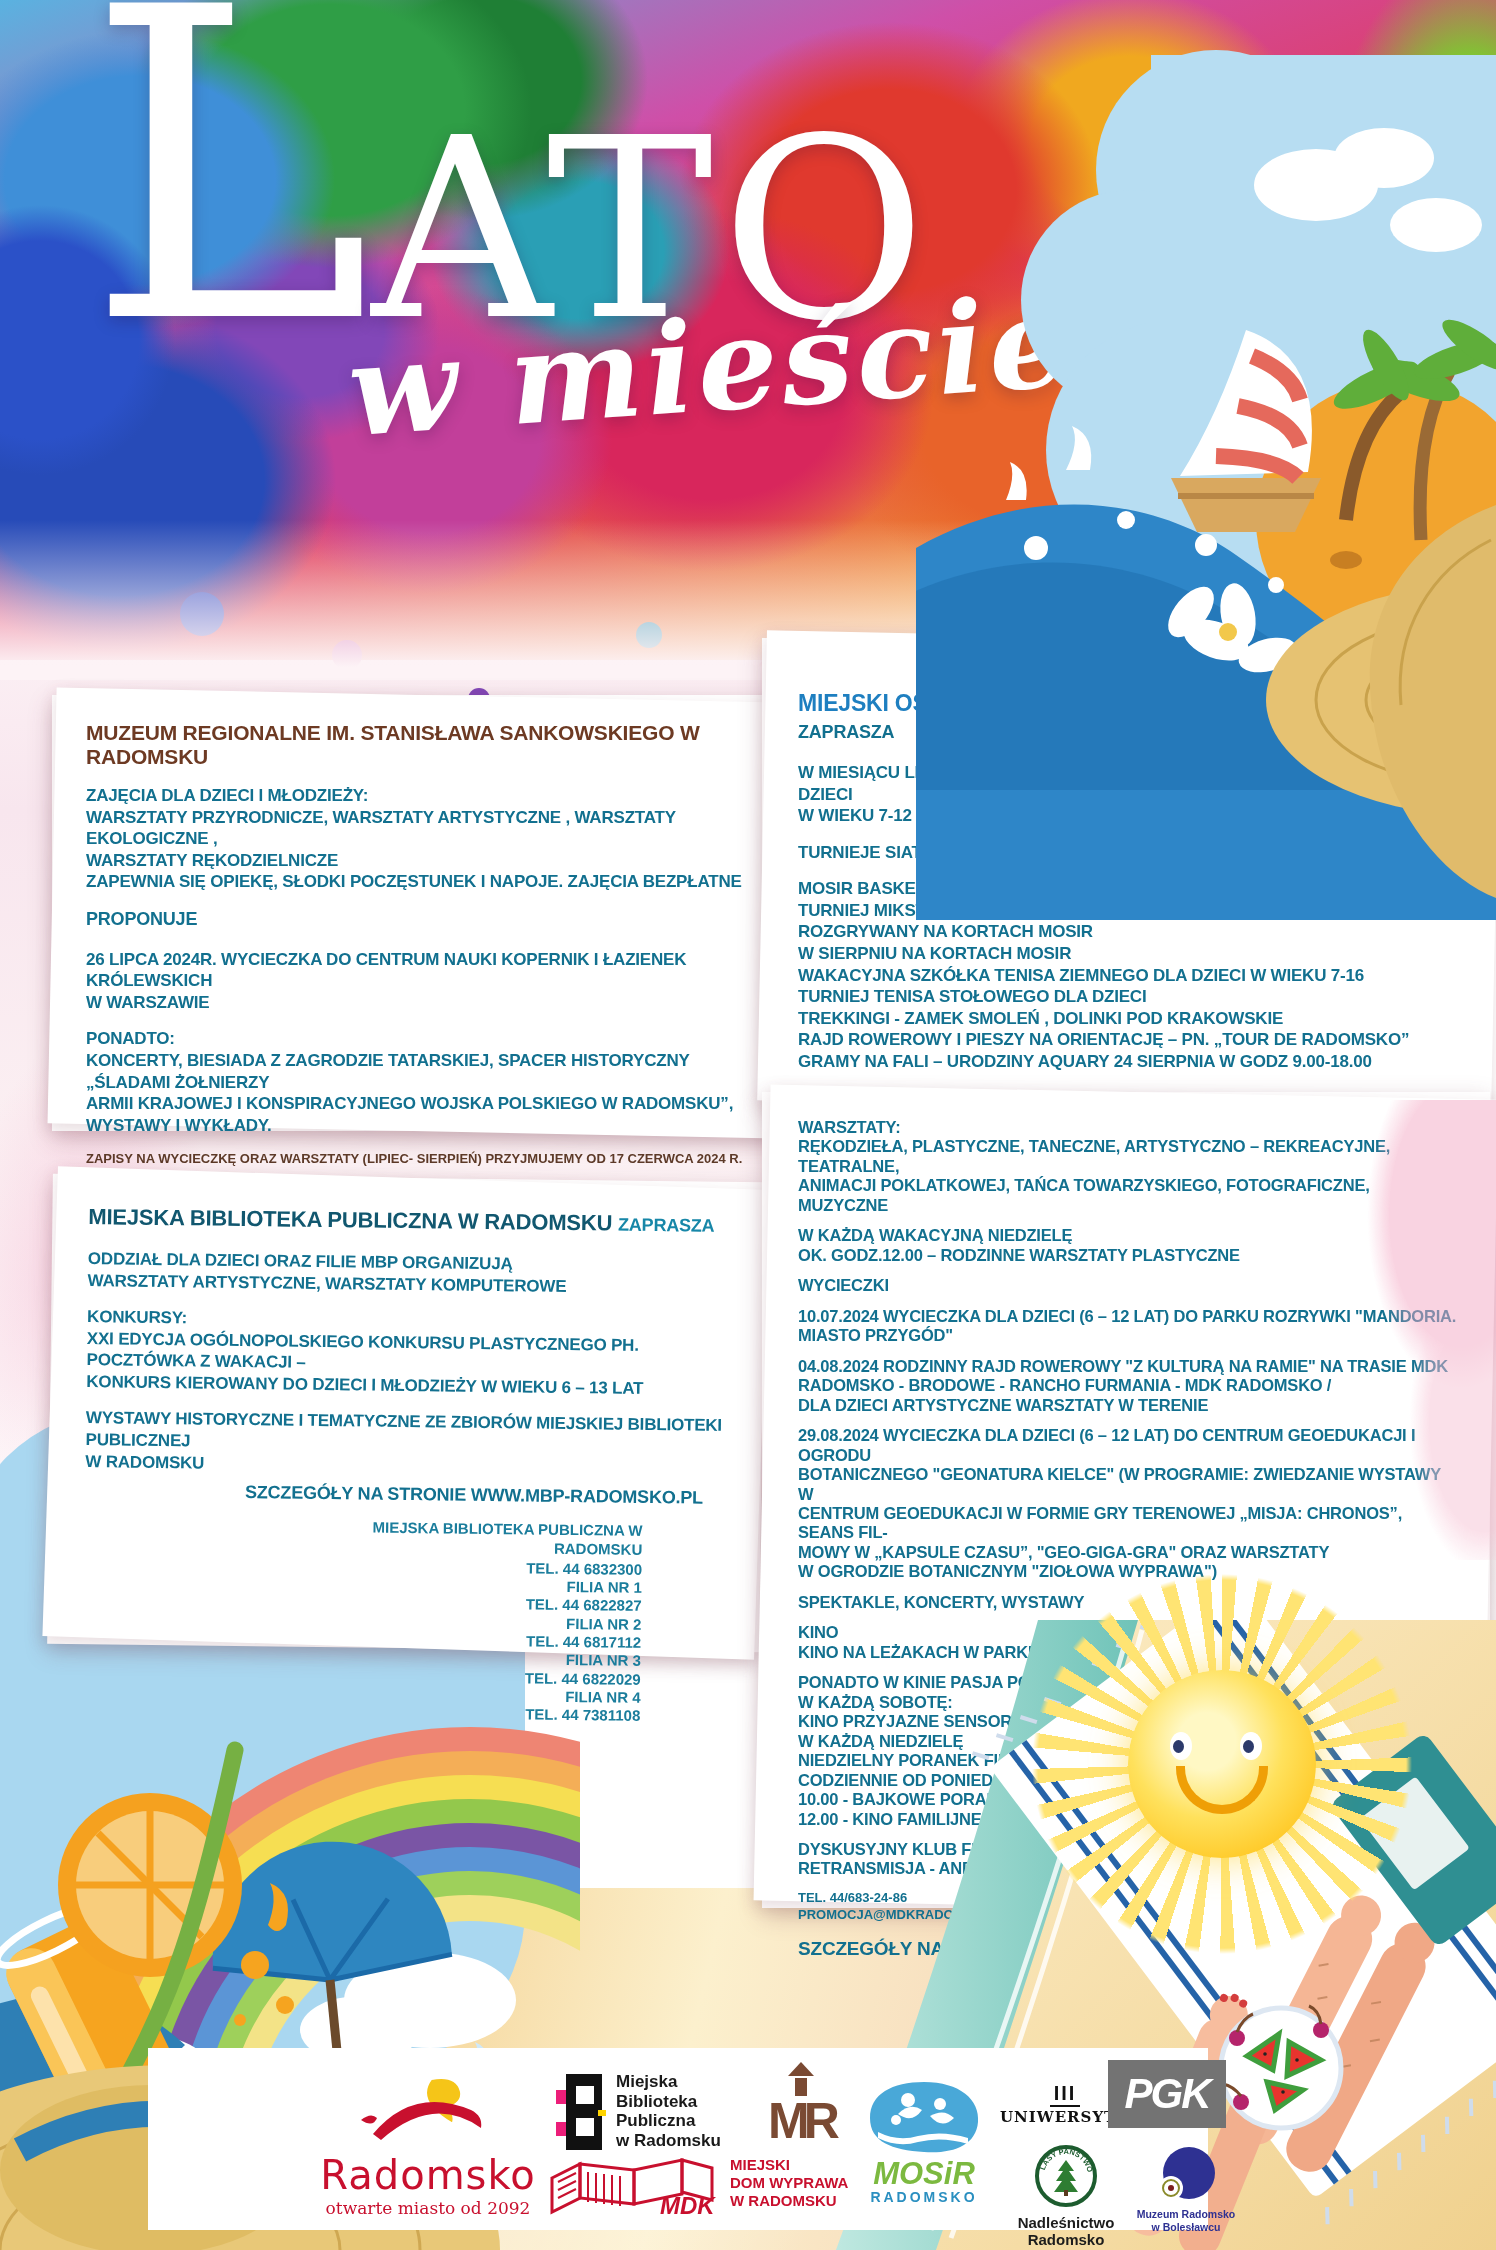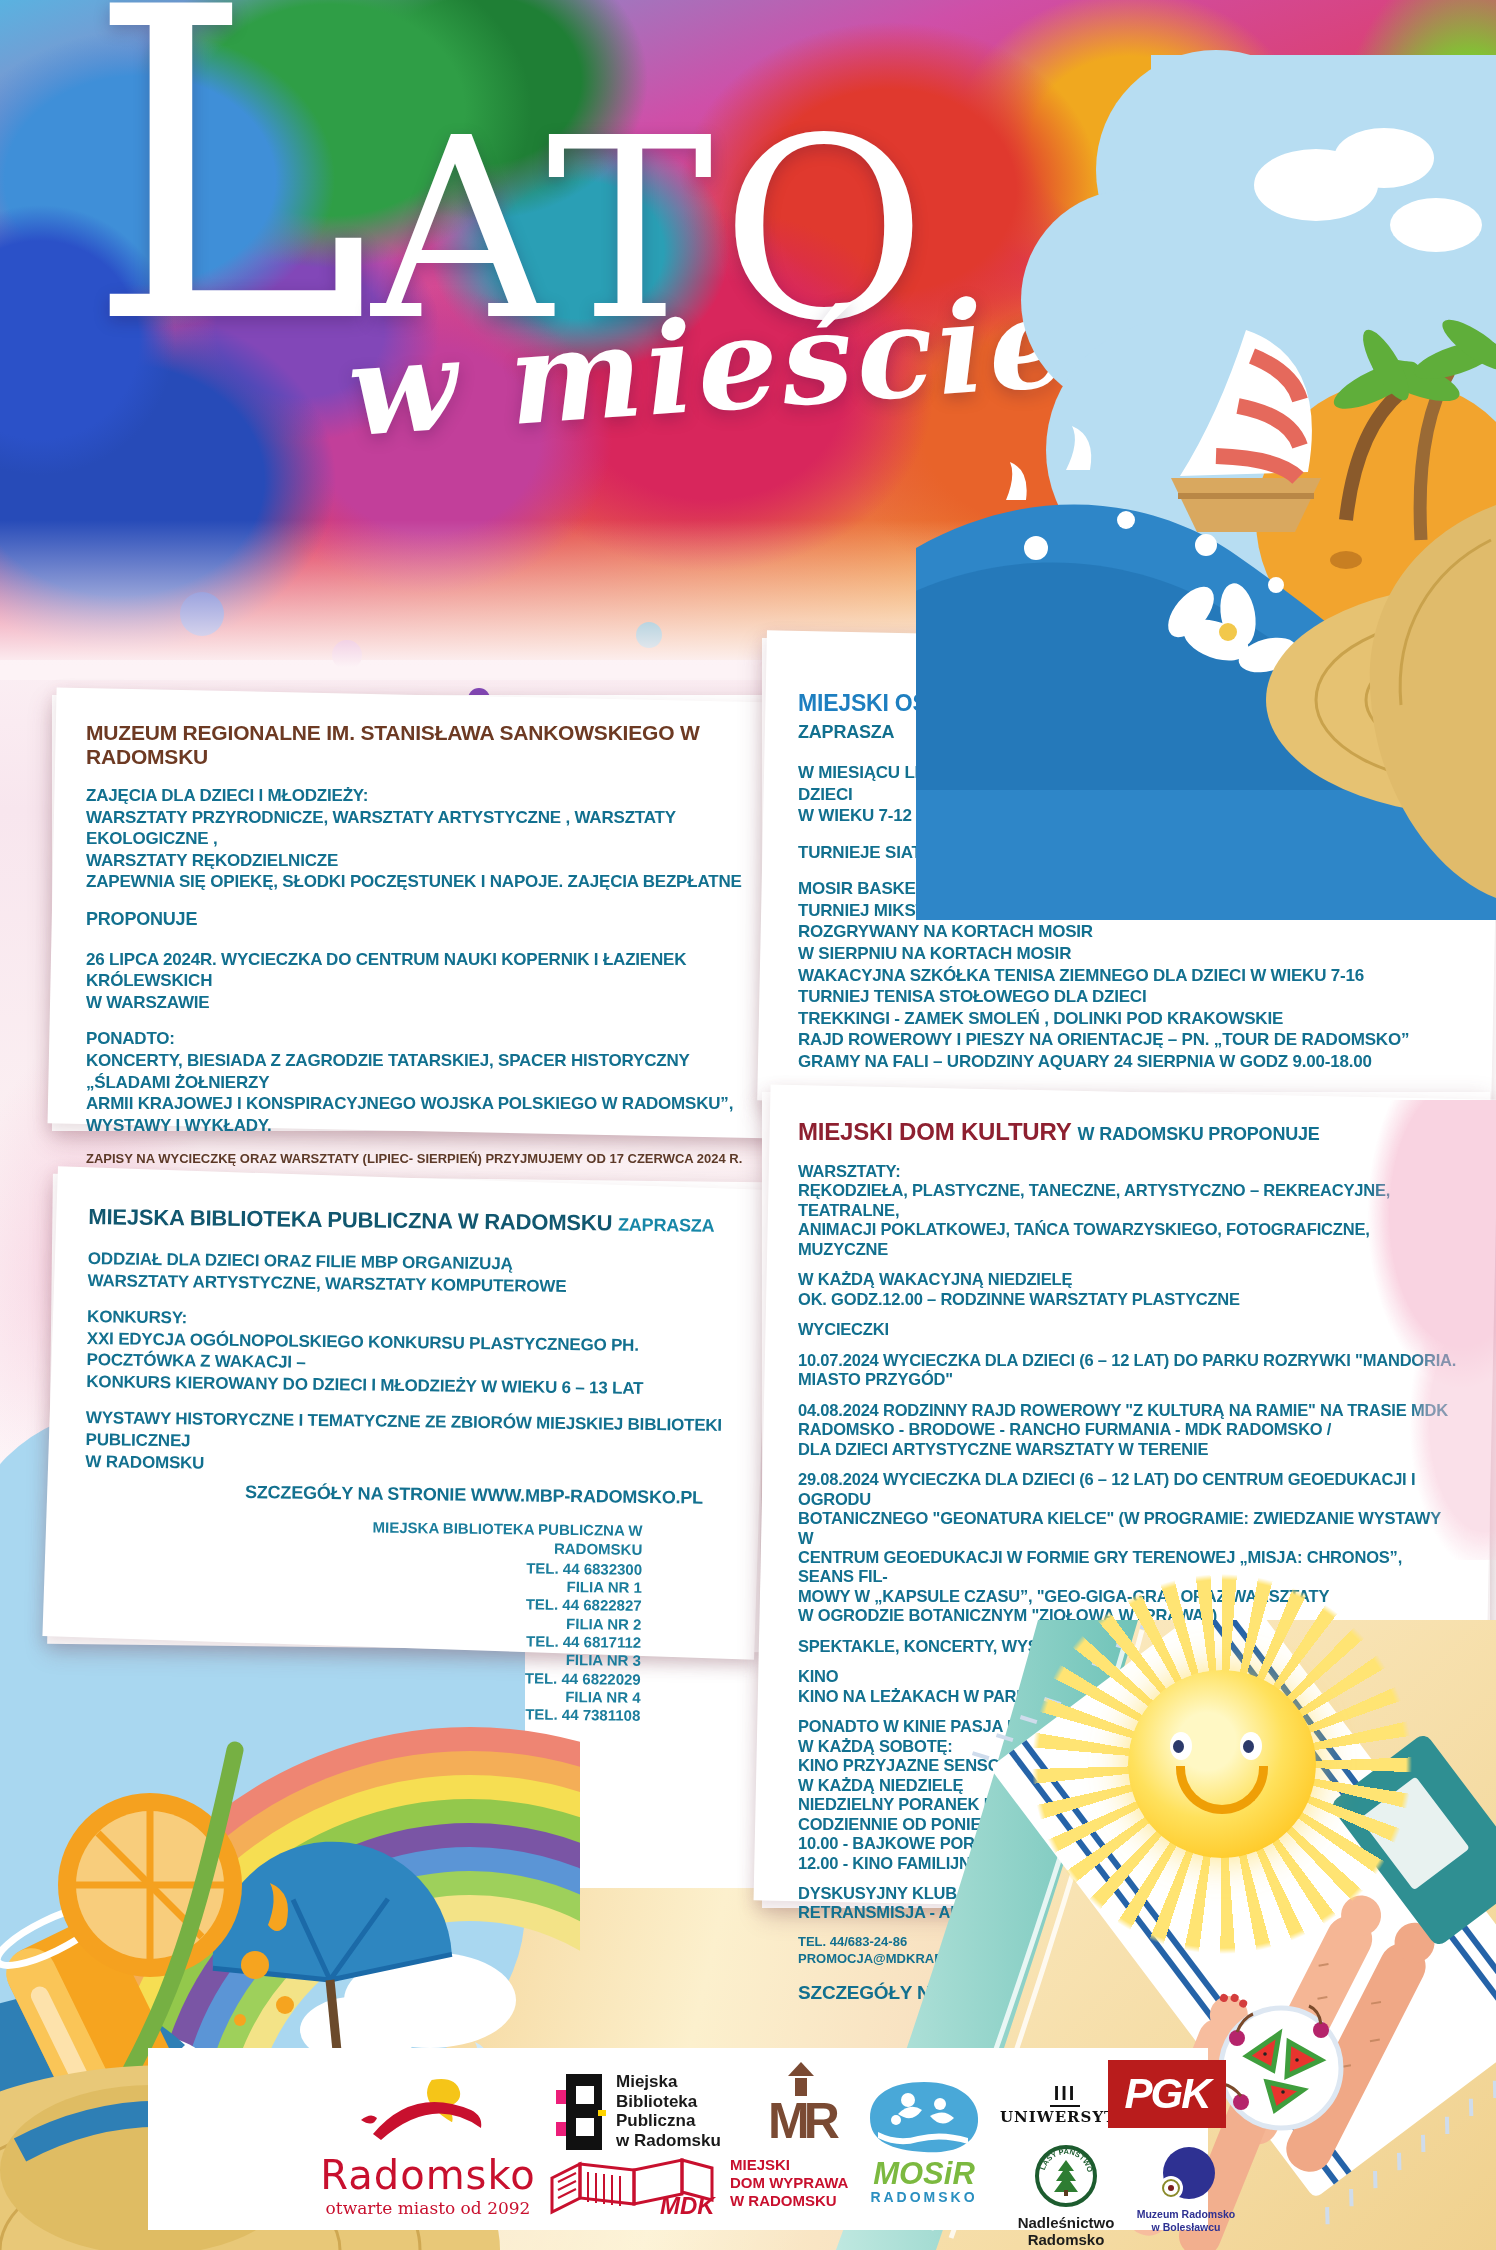--- a/index.html
+++ b/index.html
@@ -92,21 +92,21 @@
   .rad-tag{font-family:"DejaVu Serif",serif;color:#c8102e;font-size:17px;}
   .mbp-lines{font-weight:700;font-size:17px;line-height:1.15;color:#1a1a1a;}
   .mdk-lines{font-weight:700;font-size:15px;line-height:1.2;color:#c8102e;}
   .mr-abbr{font-weight:700;font-size:50px;color:#7a4a33;letter-spacing:-6px;line-height:1;}
   .mr-roof{width:0;height:0;border-left:13px solid transparent;border-right:13px solid transparent;
     border-bottom:14px solid transparent;border-bottom-color:transparent;border-bottom:14px solid #7a4a33;margin:0 auto 2px;}
   .mosir-name{font-weight:700;font-style:italic;font-size:31px;color:#7cb940;line-height:1;}
   .mosir-sub{font-weight:700;font-size:14px;color:#2a8fc0;letter-spacing:3px;}
   .uni-marks{font-weight:700;font-size:20px;color:#111;letter-spacing:2px;border-bottom:2px solid #111;padding:0 4px 1px;}
   .uni-name{font-family:"DejaVu Serif",serif;font-weight:700;font-size:15px;color:#111;letter-spacing:1px;margin-top:3px;}
-  .pgk-box{width:118px;height:68px;background:#b91c1c;display:flex;align-items:center;justify-content:center;}
+  .pgk-box{width:118px;height:68px;background:#737373;display:flex;align-items:center;justify-content:center;}
   .pgk-txt{color:#fff;font-weight:700;font-style:italic;font-size:42px;letter-spacing:-2px;}
   .lasy-cap{font-weight:700;font-size:15px;color:#1c1c1c;margin-top:2px;}
   .cer-cap{font-weight:700;font-size:10.5px;color:#2e3192;text-align:center;line-height:1.2;white-space:pre-line;}
   .tcenter{text-align:center;}
 </style>
 </head>
 <body>
 
 <div class="poster">
   <div class="bg-base"></div>
@@ -413,24 +413,20 @@
         <div>FILIA NR 3</div>
         <div>TEL. 44 6822029</div>
         <div>FILIA NR 4</div>
         <div>TEL. 44 7381108</div>
       </div>
     </div>
   </div>
 
   <div class="card mdk" style="left:762px;top:1092px;width:728px;height:816px;">
     <div class="inner" style="padding:26px 30px 20px 36px;">
-      <div class="h-red">
-        <span>MIEJSKI DOM KULTURY</span>
-        <span class="h-suffix">W RADOMSKU PROPONUJE</span>
-      </div>
       <div class="body pre">WARSZTATY:
 RĘKODZIEŁA, PLASTYCZNE, TANECZNE, ARTYSTYCZNO – REKREACYJNE, TEATRALNE,
 ANIMACJI POKLATKOWEJ, TAŃCA TOWARZYSKIEGO, FOTOGRAFICZNE, MUZYCZNE</div>
       <div class="body pre">W KAŻDĄ WAKACYJNĄ NIEDZIELĘ
 OK. GODZ.12.00 – RODZINNE WARSZTATY PLASTYCZNE</div>
       <div class="body pre">WYCIECZKI</div>
       <div class="body pre">10.07.2024 WYCIECZKA DLA DZIECI (6 – 12 LAT) DO PARKU ROZRYWKI "MANDORIA.
 MIASTO PRZYGÓD"</div>
       <div class="body pre">04.08.2024 RODZINNY RAJD ROWEROWY "Z KULTURĄ NA RAMIE" NA TRASIE MDK
 RADOMSKO - BRODOWE - RANCHO FURMANIA - MDK RADOMSKO /

